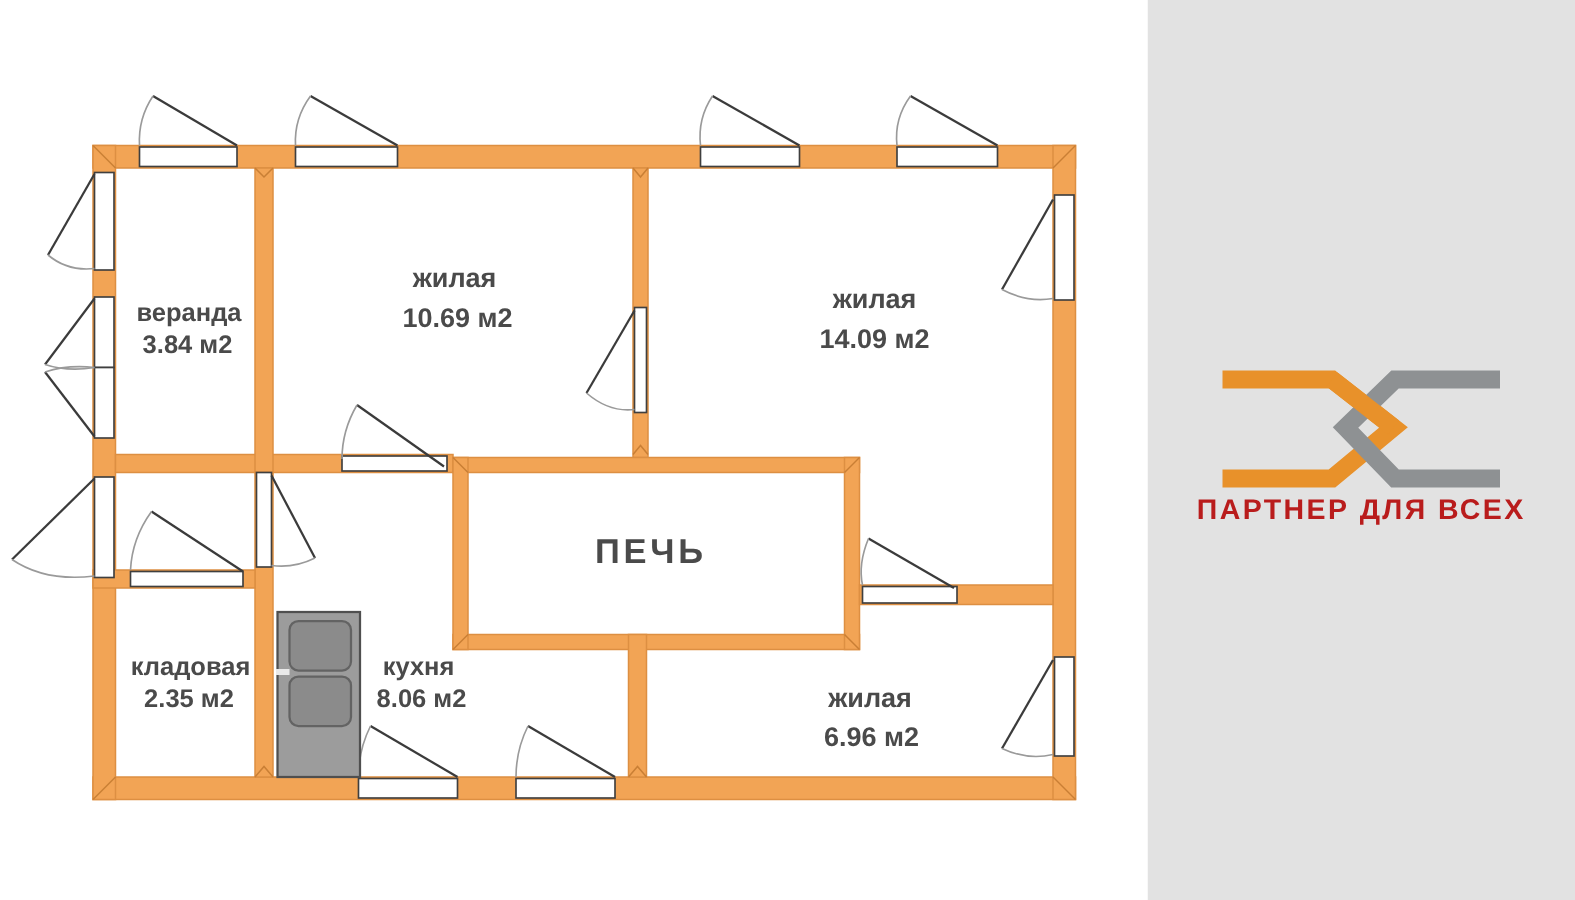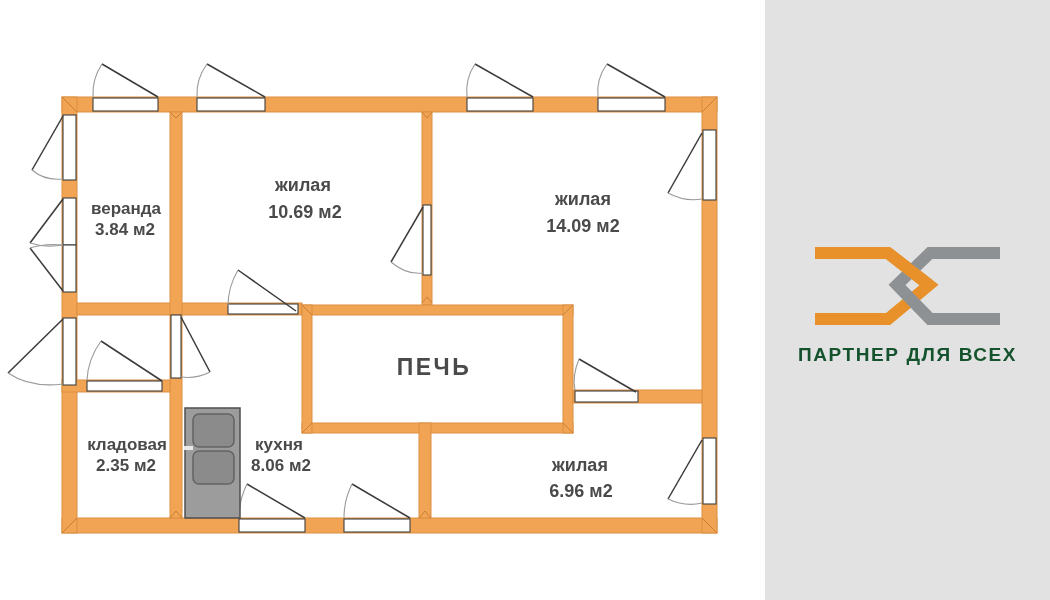--- a/index.html
+++ b/index.html
@@ -10,22 +10,22 @@
   }
   .stage{display:flex;width:1050px;height:600px;}
   .plan-area{width:765px;height:600px;background:#ffffff;position:relative;}
   .plan-area svg{display:block;}
   .brand-panel{
     width:285px;height:600px;background:#e2e2e2;
     display:flex;flex-direction:column;align-items:center;
   }
   .logo-mark{margin-top:240px;}
   .logo-text{
-    margin-top:14px;
-    font-size:19px;font-weight:bold;color:#14532d;
+    margin-top:0;
+    font-size:19px;font-weight:bold;color:#b91c1c;
     letter-spacing:1.6px;white-space:nowrap;
   }
   text{font-family:"Liberation Sans", sans-serif;font-weight:bold;fill:#4a4a4a;}
 </style>
 </head>
 <body>
 
 <div class="stage">
 
   <div class="plan-area">

